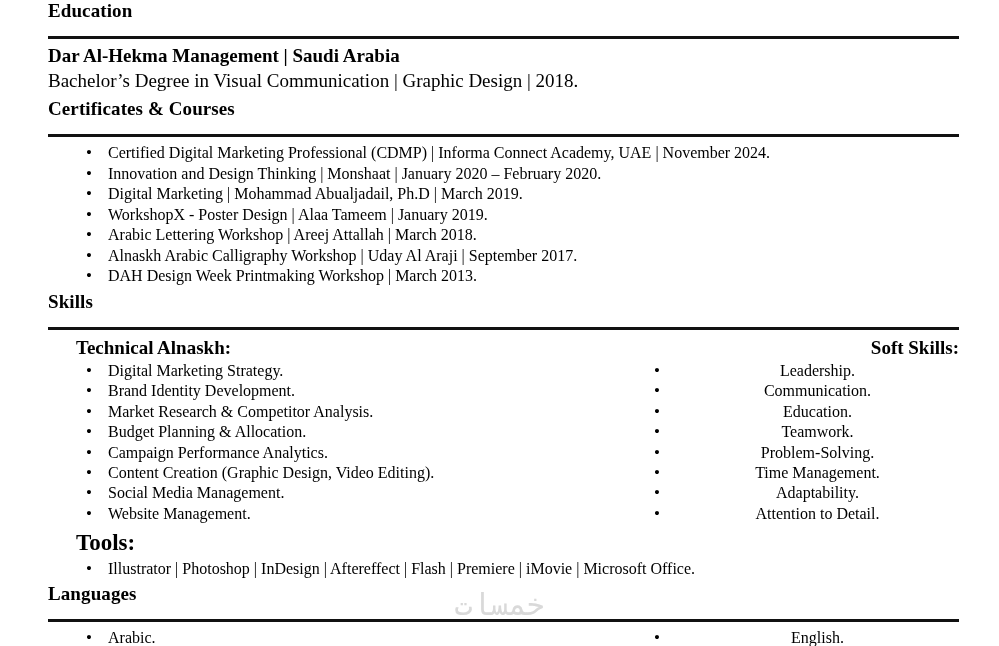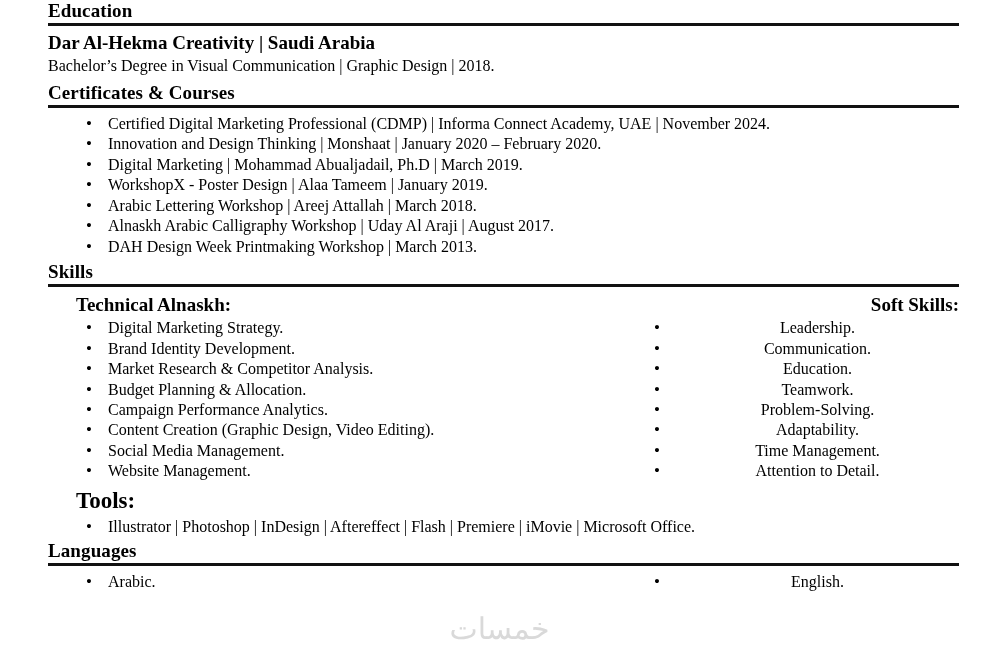--- a/index.html
+++ b/index.html
@@ -20,40 +20,40 @@
     width: 999px;
     height: 646px;
     box-sizing: border-box;
     padding: 0 40px 0 48px;
   }
   .section-head {
     font-weight: bold;
     font-size: 19px;
     line-height: 1.12;
     margin: 0;
-    padding: 0 0 1px 0;
+    padding: 0 0 14px 0;
     letter-spacing: 0.1px;
   }
   .rule {
     border: 0;
     border-top: 3px solid #111;
     margin: 1px 0 6px 0;
     height: 0;
   }
   .edu-line1 {
     font-size: 19px;
     font-weight: bold;
     line-height: 1.18;
     margin: 0;
   }
   .edu-line1 .sep {
     font-weight: bold;
   }
   .edu-line2 {
-    font-size: 16px;
+    font-size: 19px;
     line-height: 1.18;
     margin: 2px 0 6px 0;
   }
   ul.bullets {
     list-style: none;
     margin: 0;
     padding: 0;
   }
   ul.bullets li {
     position: relative;
@@ -110,55 +110,55 @@
     display: flex;
     width: 100%;
     margin-top: 2px;
   }
   .lang-row .col-left { width: 565px; flex: 0 0 565px; }
   .spacer-xs { height: 3px; }
   .watermark {
     position: absolute;
     left: 0;
     right: 0;
-    bottom: 0;
+    bottom: 22px;
     text-align: center;
     font-size: 30px;
     color: #d9d9d9;
     letter-spacing: 2px;
-    font-family: Liberation Serif, serif;
+    font-family: Liberation Mono, monospace;
     user-select: none;
     pointer-events: none;
   }
   .skills-head-wrap { margin-top: 4px; }
 </style>
 </head>
 <body>
 
 <div class="page">
 
   <div>
     <div class="section-head">Education</div>
     <hr class="rule">
     <p class="edu-line1">
-      <span>Dar Al-Hekma Creativity</span><span class="sep"> | </span><span>Saudi Arabia</span>
+      <span>Dar Al-Hekma Management</span><span class="sep"> | </span><span>Saudi Arabia</span>
     </p>
     <p class="edu-line2">Bachelor’s Degree in Visual Communication | Graphic Design | 2018.</p>
   </div>
 
   <div>
     <div class="section-head">Certificates &amp; Courses</div>
     <hr class="rule">
     <ul class="bullets">
       <li>Certified Digital Marketing Professional (CDMP) | Informa Connect Academy, UAE | November 2024.</li>
       <li>Innovation and Design Thinking | Monshaat | January 2020 – February 2020.</li>
       <li>Digital Marketing | Mohammad Abualjadail, Ph.D | March 2019.</li>
       <li>WorkshopX - Poster Design | Alaa Tameem | January 2019.</li>
       <li>Arabic Lettering Workshop | Areej Attallah | March 2018.</li>
-      <li>Alnaskh Arabic Calligraphy Workshop | Uday Al Araji | August 2017.</li>
+      <li>Alnaskh Arabic Calligraphy Workshop | Uday Al Araji | September 2017.</li>
       <li>DAH Design Week Printmaking Workshop | March 2013.</li>
     </ul>
   </div>
 
   <div class="skills-head-wrap">
     <div class="section-head">Skills</div>
     <hr class="rule">
 
     <div class="two-col">
       <div class="col-left">
@@ -175,22 +175,22 @@
         </ul>
       </div>
       <div class="col-right">
         <div class="sub-head">Soft Skills:</div>
         <ul class="bullets">
           <li>Leadership.</li>
           <li>Communication.</li>
           <li>Education.</li>
           <li>Teamwork.</li>
           <li>Problem-Solving.</li>
+          <li>Time Management.</li>
           <li>Adaptability.</li>
-          <li>Time Management.</li>
           <li>Attention to Detail.</li>
         </ul>
       </div>
     </div>
 
     <div class="tools-head">Tools:</div>
     <ul class="bullets">
       <li>Illustrator | Photoshop | InDesign | Aftereffect | Flash | Premiere | iMovie | Microsoft Office.</li>
     </ul>
   </div>

